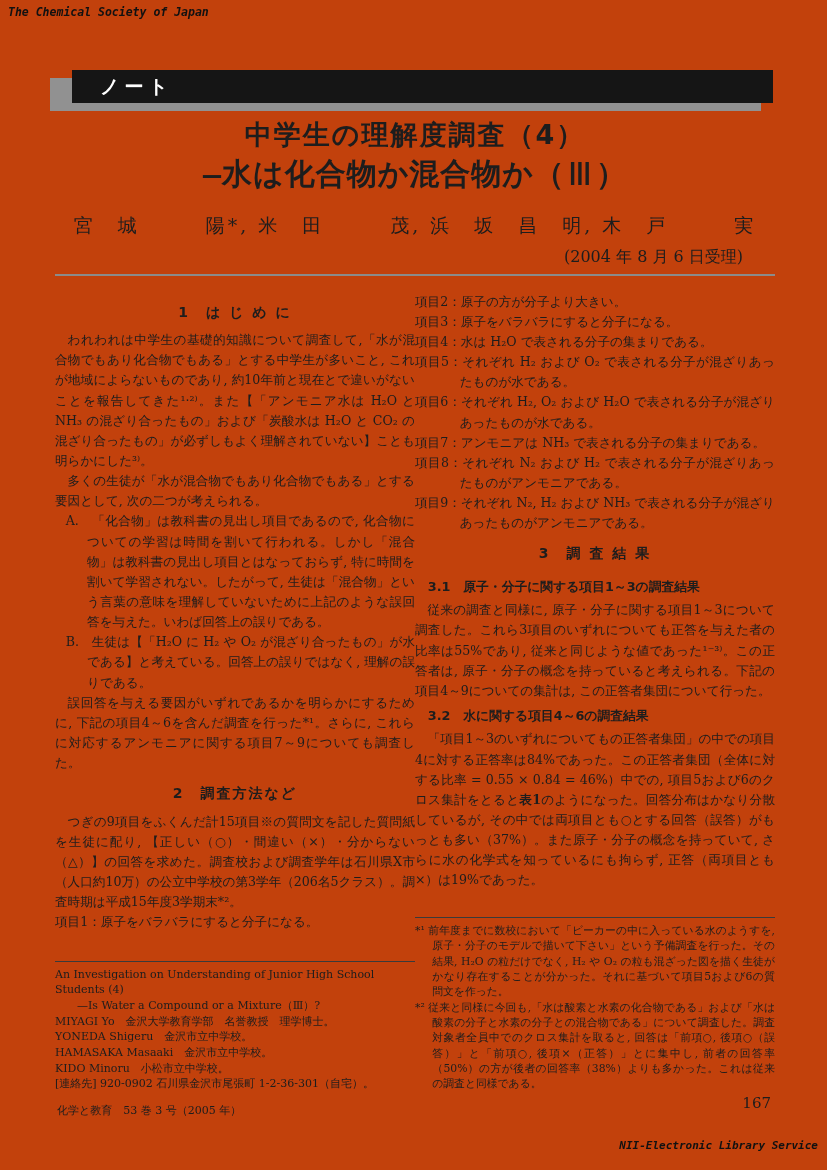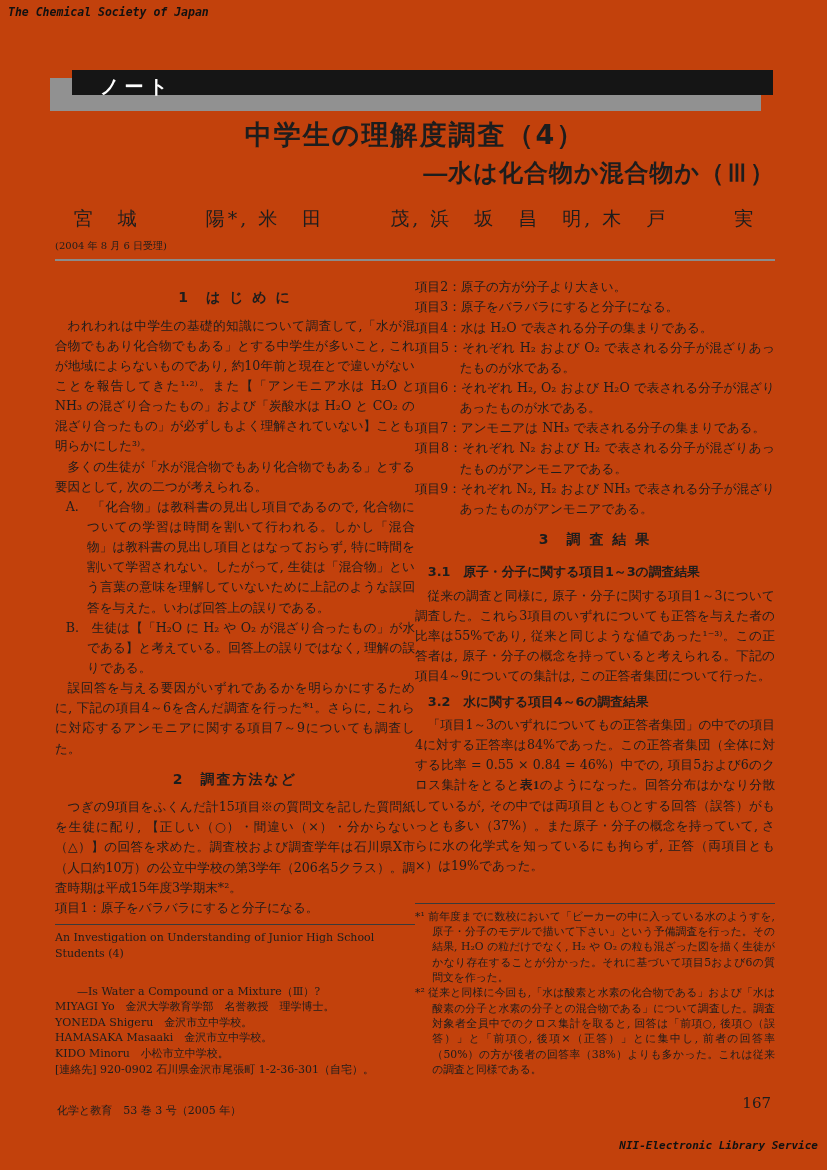--- a/index.html
+++ b/index.html
@@ -23,67 +23,67 @@
     font-family: "DejaVu Sans Mono", "Liberation Mono", monospace;
     font-style: italic; font-weight: bold; font-size: 11px; color: #111;
   }
   
   .banner-shadow {
     position: absolute; top: 78px; left: 50px;
     width: 711px; height: 33px; background: #919191;
   }
   .banner-bar {
     position: absolute; top: 70px; left: 72px;
-    width: 701px; height: 25px; background: #151515;
+    width: 701px; height: 33px; background: #151515;
   }
   .banner-label {
     display: inline-block; padding-left: 28px; line-height: 33px;
     color: #ffffff; font-family: "DejaVu Sans", "Liberation Sans", sans-serif;
     font-weight: bold; font-size: 19px; letter-spacing: 5px;
   }
   
   .content { position: absolute; top: 112px; left: 55px; width: 720px; }
   .title { 
     margin: 6px 0 6px 0; text-align: center;
     font-family: "DejaVu Sans", "Liberation Sans", sans-serif;
     font-size: 27px; font-weight: bold; letter-spacing: 2px; line-height: 1.25;
   }
   .subtitle {
-    margin: 0 0 16px 0; text-align: right;
-    font-family: Liberation Sans, sans-serif;
-    font-size: 24px; font-weight: bold; letter-spacing: 1px; line-height: 1.25;
+    margin: 0 0 16px 0; text-align: center;
+    font-family: Liberation Mono, monospace;
+    font-size: 30px; font-weight: bold; letter-spacing: 1px; line-height: 1.25;
   }
   .authors {
     text-align: center; font-size: 19px; letter-spacing: 3px; line-height: 1.5;
   }
-  .received { margin-top: 7px; text-align: left; padding-right: 32px; font-size: 10px; }
+  .received { margin-top: 7px; text-align: right; padding-right: 32px; font-size: 16px; }
   .title-rule { margin-top: 6px; border-top: 2px solid #8b8b8b; height: 0; }
   
   .columns { display: flex; gap: 0; margin-top: 16px; height: 800px; }
   .col { flex: 1 1 0; min-width: 0; display: flex; flex-direction: column;
          font-size: 12.6px; line-height: 1.6; text-align: justify; }
   .sec-head {
     margin: 9px 0 7px 0; text-align: center;
     font-family: "DejaVu Sans", "Liberation Sans", sans-serif;
     font-size: 14px; font-weight: bold; letter-spacing: 2px;
   }
   .sub-head {
     margin: 5px 0 3px 0; padding-left: 1em;
     font-family: "DejaVu Sans", "Liberation Sans", sans-serif;
     font-size: 12.8px; font-weight: bold;
   }
   .para { margin: 0; text-indent: 1em; }
   .alpha-item { margin: 0 0 0 0.85em; padding-left: 1.7em; text-indent: -1.7em; }
   .item { margin: 0; padding-left: 3.55em; text-indent: -3.55em; }
-  .bold { font-weight: bold; font-family: Liberation Serif, serif; }
+  .bold { font-weight: bold; }
   
   .footnotes { margin-top: auto; }
   .fn-rule { border-top: 1.5px solid #3a3a3a; margin-bottom: 5px; }
   .fn-line { font-size: 11px; line-height: 1.42; text-align: left; }
-  .fn-indent { padding-left: 2em; margin-top: 22px; }
+  .fn-indent { padding-left: 2em; }
   .fn-item { margin: 0; font-size: 10.8px; line-height: 1.42; padding-left: 1.6em; text-indent: -1.6em; }
   
   .footer-journal { position: absolute; top: 1103px; left: 57px; font-size: 11px; }
   .footer-page { position: absolute; top: 1094px; right: 56px; font-size: 15px; }
 </style>
 </head>
 <body>
 
 <div class="page">
 

